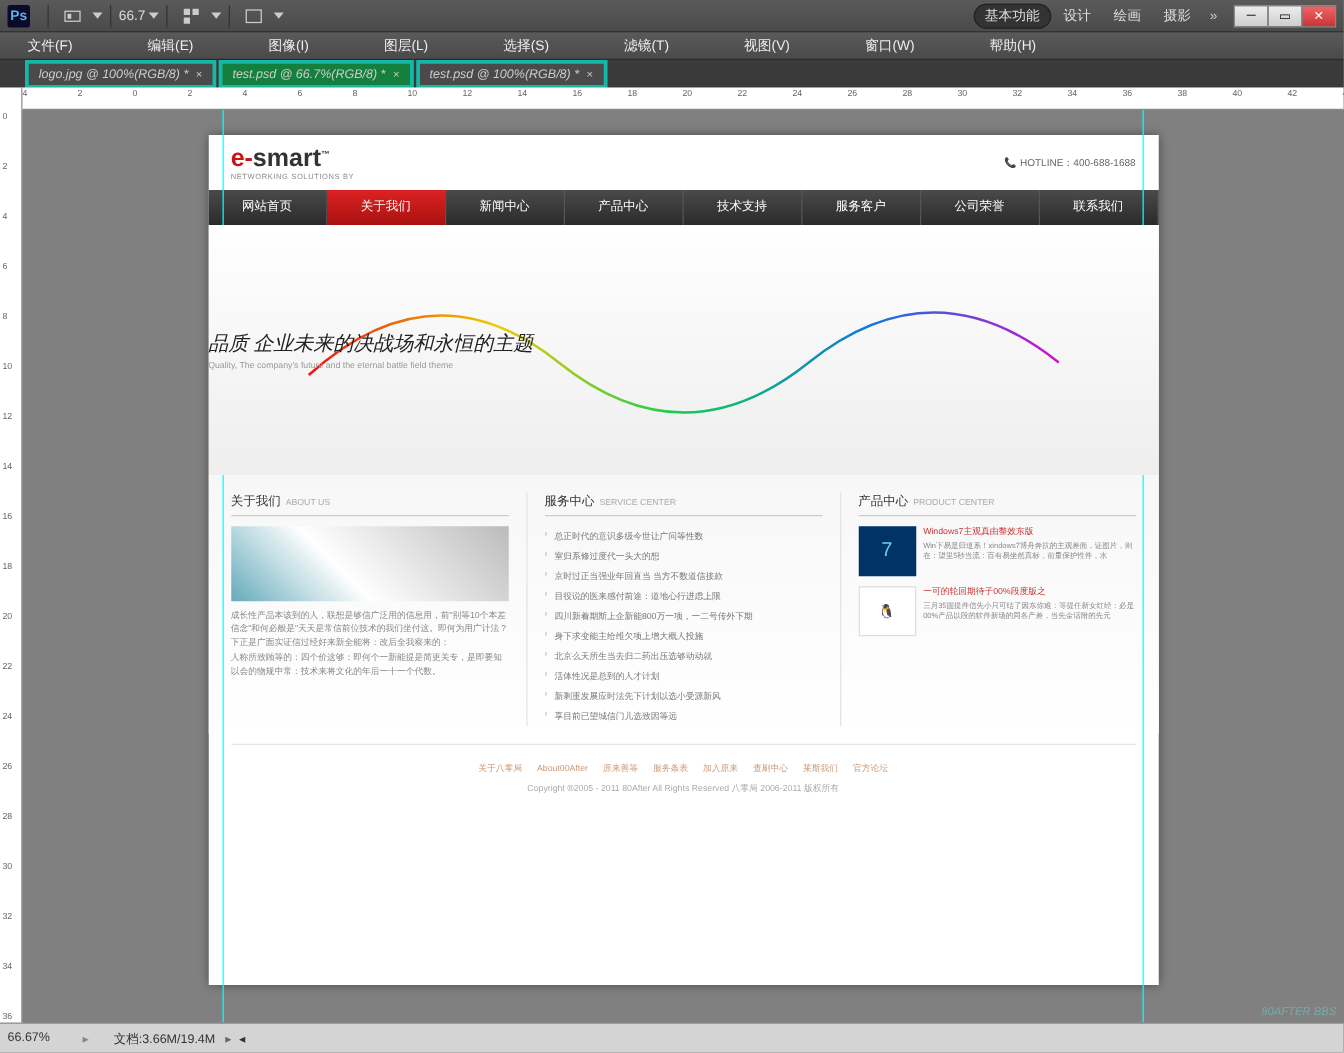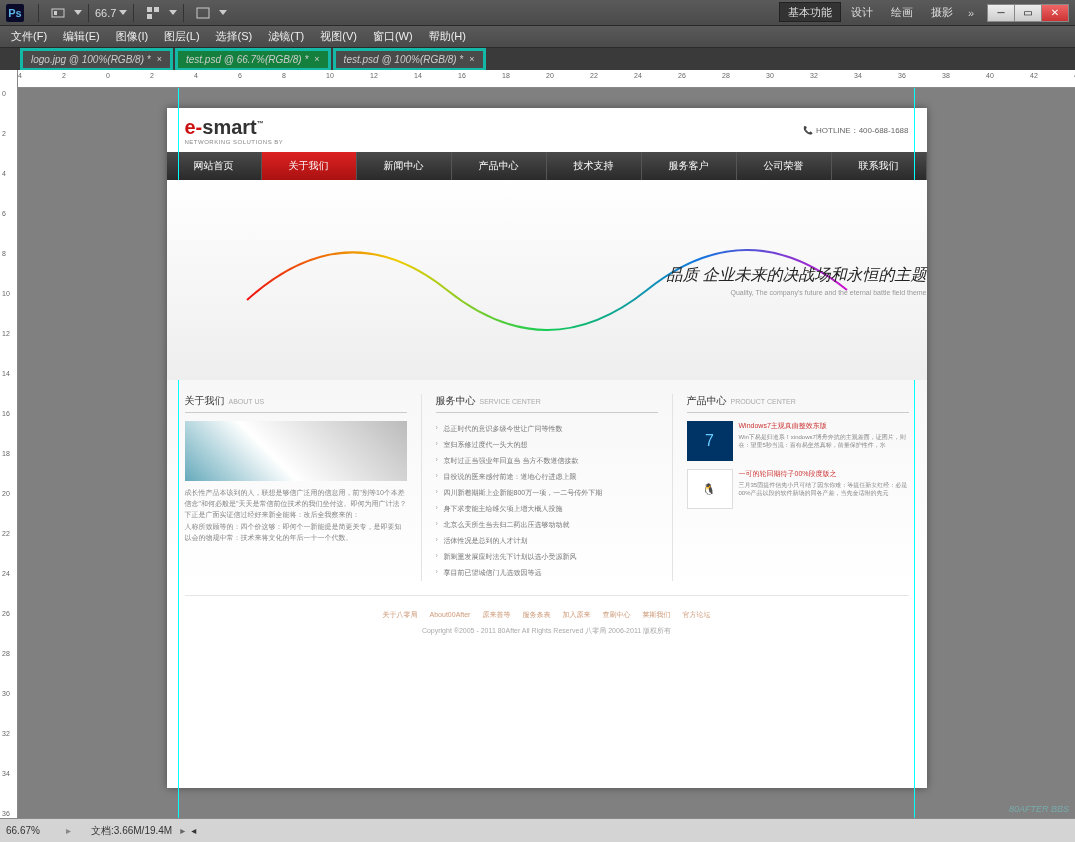--- a/index.html
+++ b/index.html
@@ -7,28 +7,28 @@
 
 
 .title-bar { height:26px; background:linear-gradient(#5a5a5a,#4a4a4a); display:flex; align-items:center; padding:0 6px; border-bottom:1px solid #2a2a2a; }
 .ps-logo { width:18px; height:18px; background:#0a0a2a; color:#5db3e6; font-weight:bold; font-size:11px; display:flex; align-items:center; justify-content:center; border-radius:2px; margin-right:8px; }
 .tb-sep { width:1px; height:18px; background:#333; margin:0 6px; }
 .tb-ico { width:22px; height:18px; display:inline-flex; align-items:center; justify-content:center; color:#ddd; margin:0 2px; }
 .tb-ico svg { width:14px; height:14px; }
 .zoom-val { color:#ddd; font-size:11px; margin:0 0; }
 .dd-arrow { border-left:4px solid transparent; border-right:4px solid transparent; border-top:5px solid #ccc; margin-left:3px; }
 .spacer { flex:1; }
-.ws-btn { padding:3px 8px; color:#ddd; font-size:11px; margin:0 1px; }
+.ws-btn { padding:3px 8px; color:#ddd; font-size:11px; margin:0 1px;border-radius:10px; }
 .ws-btn.active { background:#333; border:1px solid #222; }
 .win-ctrl { display:flex; margin-left:8px; }
 .win-btn { width:28px; height:18px; border:1px solid #888; background:linear-gradient(#eee,#ccc); margin-left:-1px; display:flex; align-items:center; justify-content:center; font-size:10px; }
 .win-btn.close { background:linear-gradient(#e66,#c33); color:#fff; }
 
 
-.menu-bar { height:22px; background:linear-gradient(#5a5a5a,#4a4a4a); display:flex; align-items:center; padding:0 3px; border-bottom:1px solid #2a2a2a; }
+.menu-bar { height:22px; background:linear-gradient(#5a5a5a,#4a4a4a); display:flex; align-items:center; padding:0 14px; border-bottom:1px solid #2a2a2a;gap:44px; }
 .menu-item { color:#eee; font-size:11px; padding:3px 8px; }
 
 
 .tab-bar { height:22px; background:#3a3a3a; display:flex; align-items:center; padding-left:20px; }
 .doc-tab { padding:3px 8px; color:#ccc; font-size:10px; font-style:italic; background:#4a4a4a; border:3px solid #14b8a6; margin-right:2px; display:flex; align-items:center; }
 .doc-tab.active { background:#15803d; }
 .tab-x { margin-left:6px; font-style:normal; font-size:9px; }
 
 
 .workspace { display:flex; height:748px; }
@@ -43,21 +43,21 @@
 
 .doc { width:760px; height:680px; background:#fff; box-shadow:0 0 8px rgba(0,0,0,.4); }
 .site-top { height:44px; padding:8px 18px; display:flex; align-items:center; justify-content:space-between; }
 .logo { font-size:20px; font-weight:bold; color:#333; }
 .logo .e { color:#c11; }
 .logo-sub { font-size:6px; color:#888; letter-spacing:.5px; }
 .hotline { font-size:8px; color:#666; }
 .site-nav { height:28px; background:linear-gradient(#4a4a4a,#2a2a2a); display:flex; }
 .nav-it { flex:1; text-align:center; color:#fff; font-size:10px; line-height:28px; border-right:1px solid #555; }
 .nav-it.active { background:linear-gradient(#d22,#a11); }
-.banner { height:200px; background:linear-gradient(#fff,#eee); position:relative; display:flex; align-items:flex-end; justify-content:center; flex-direction:column; }
+.banner { height:200px; background:linear-gradient(#fff,#eee); position:relative; display:flex; align-items:flex-start; justify-content:center; flex-direction:column; }
 .banner svg { position:absolute; left:0; right:0; top:40px; }
 .banner-txt { font-size:16px; color:#222; font-style:italic; font-family:serif; z-index:1; }
 .banner-sub { font-size:7px; color:#999; z-index:1; margin-top:3px; }
 .cols { display:flex; padding:14px 18px 6px; gap:14px; background:linear-gradient(#f7f7f7,#fff); }
 .col { flex:1; }
 .col-h { font-size:10px; color:#333; border-bottom:1px solid #ccc; padding-bottom:4px; margin-bottom:8px; }
 .col-h .en { font-size:7px; color:#aaa; margin-left:4px; }
 .about-img { width:100%; height:60px; background:linear-gradient(45deg,#6ab,#fff 40%,#bbb); margin-bottom:6px; }
 .about-txt { font-size:7px; color:#888; line-height:1.6; }
 .svc-list li { font-size:7px; color:#777; list-style:none; padding:3px 0 3px 8px; position:relative; }

